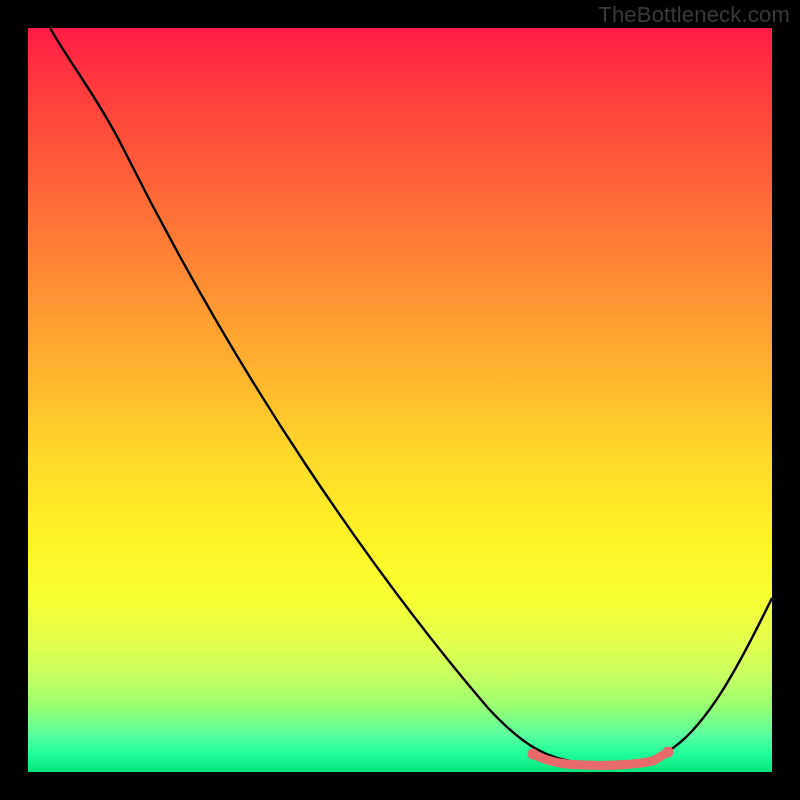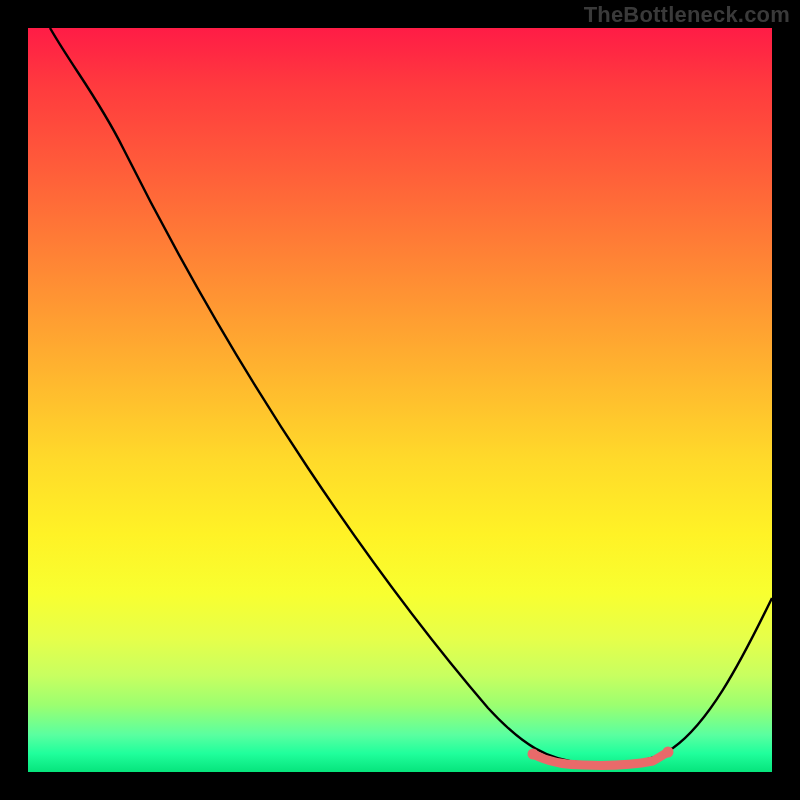--- a/index.html
+++ b/index.html
@@ -16,21 +16,21 @@
     width: 800px;
     height: 800px;
     background: #000;
   }
   .watermark {
     position: absolute;
     top: 2px;
     right: 10px;
     color: #3a3a3a;
     font-size: 22px;
-    font-weight: bold;
+    font-weight: normal;
     letter-spacing: 0.2px;
     z-index: 10;
   }
   .plot {
     position: absolute;
     left: 28px;
     top: 28px;
     width: 744px;
     height: 744px;
     background: linear-gradient(to bottom,

